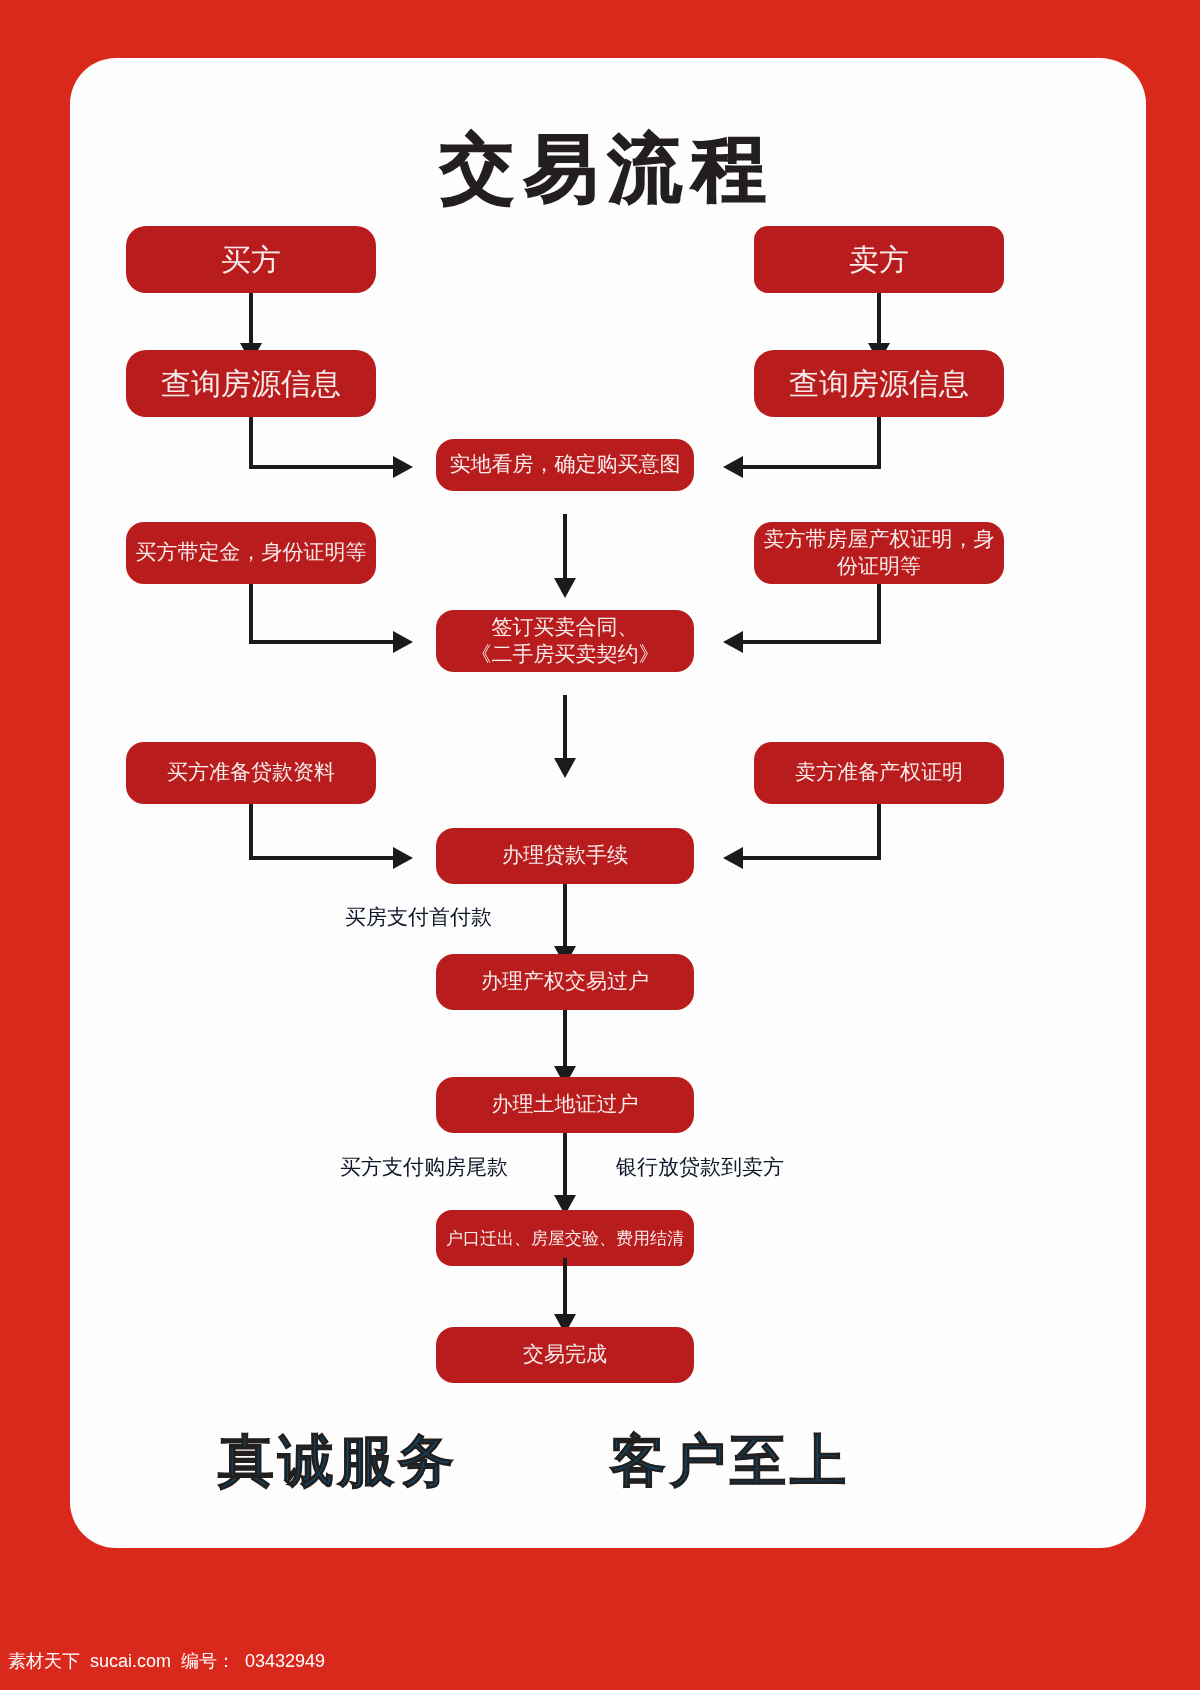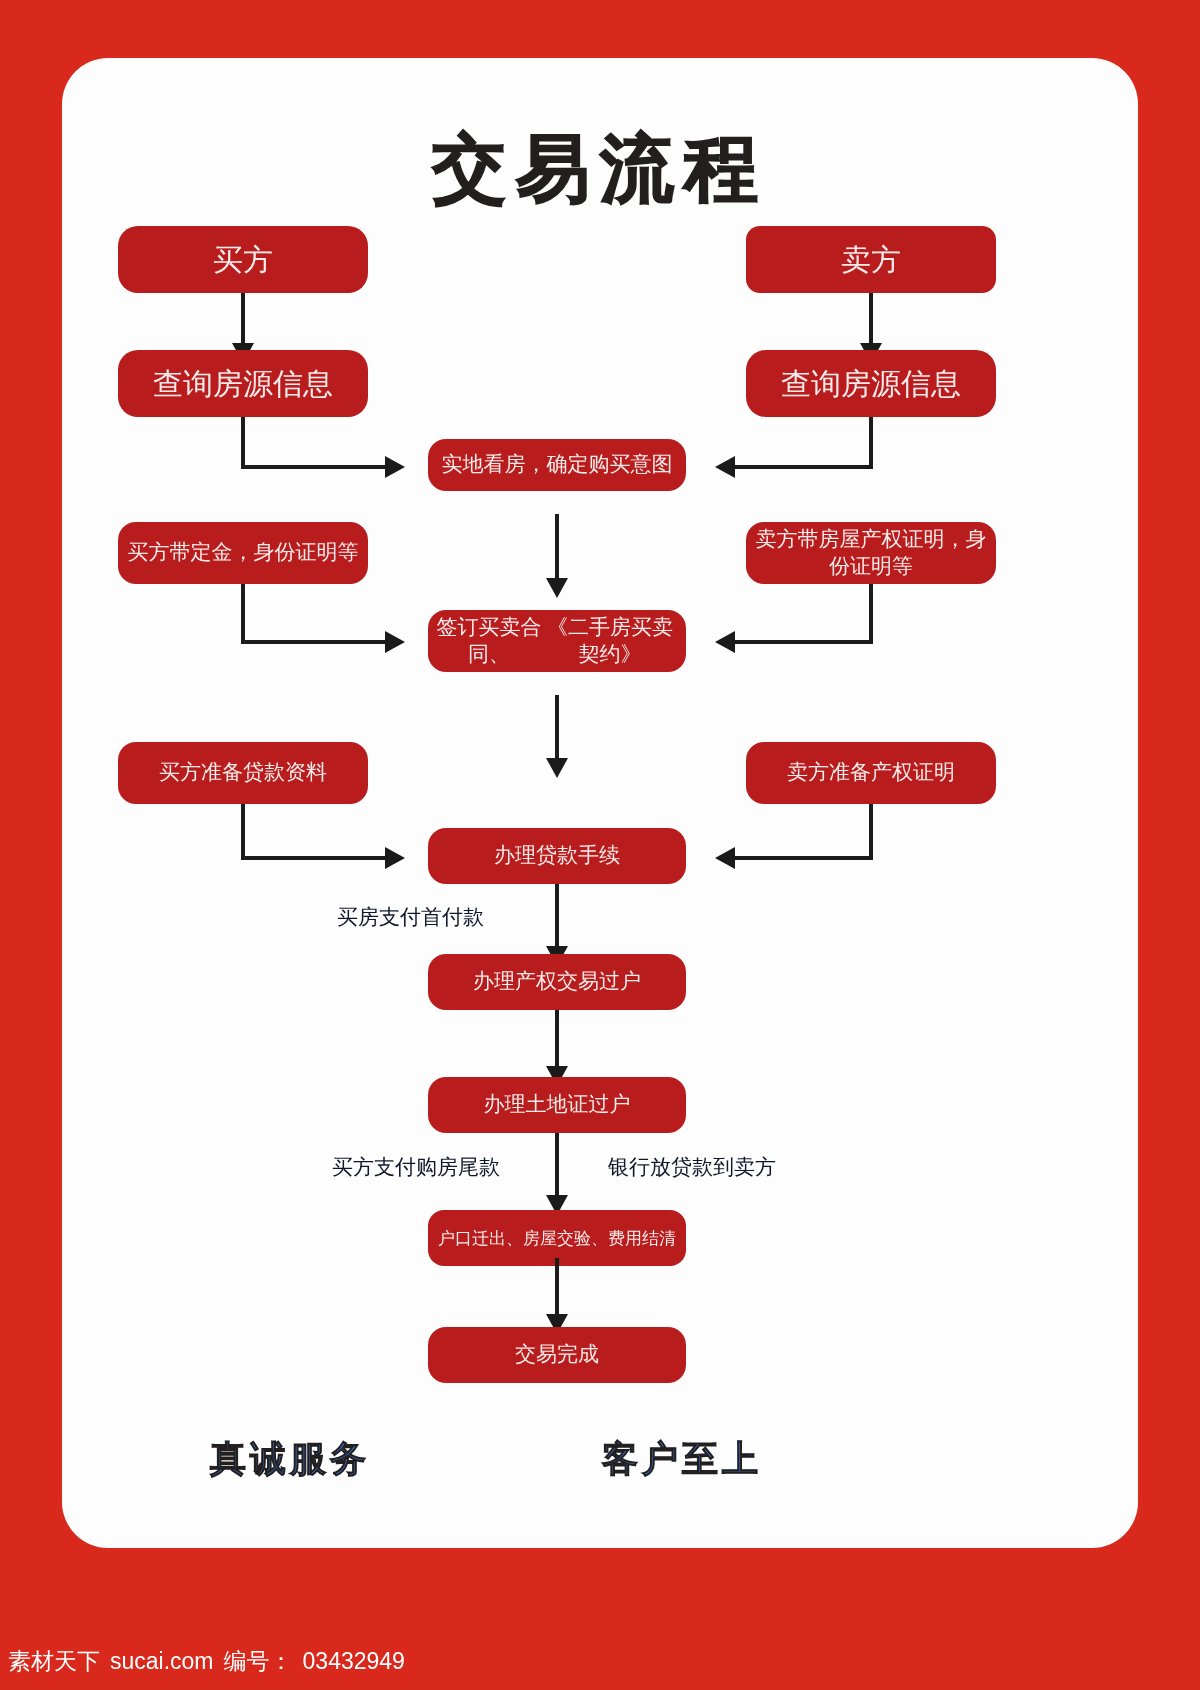--- a/index.html
+++ b/index.html
@@ -10,21 +10,21 @@
   }
   #poster {
     position: relative;
     width: 1200px; height: 1690px;
     background: #d9291c;
     overflow: hidden;
   }
   
   #card {
     position: absolute;
-    left: 62px; top: 58px;
+    left: 70px; top: 58px;
     width: 1076px; height: 1490px;
     background: #fdfdfd;
     border-radius: 46px;
   }
   #title {
     position: absolute;
     left: 0; top: 62px;
     width: 1076px;
     text-align: center;
     font-family: "DejaVu Serif", "Liberation Serif", serif;
@@ -85,39 +85,38 @@
     font-family: "DejaVu Serif", "Liberation Serif", serif;
     font-size: 21px;
     color: #0f172a;
     white-space: nowrap;
   }
   
   .slogan {
     position: absolute;
     font-family: "DejaVu Serif", "Liberation Serif", serif;
     font-weight: bold;
-    font-size: 36px;
+    font-size: 56px;
     letter-spacing: 4px;
-    color: #3b82f6;
+    color: #0c4a6e;
     -webkit-text-stroke: 1px #231f1e;
     white-space: nowrap;
-    margin-top: 11px;
   }
   
   #wmbar {
     position: absolute;
     left: 0; bottom: 0;
     width: 1200px; height: 58px;
     background: #d9291c;
     display: flex;
     align-items: center;
     gap: 10px;
     padding-left: 8px;
     color: #ffffff;
-    font-size: 23px;
+    font-size: 18px;
     font-family: "Liberation Sans", "DejaVu Sans", sans-serif;
   }
   #wmbar .wm-brand { font-weight: normal; }
   #wmbar .wm-site  { letter-spacing: 0px; }
   #wmbar .wm-id    { }
 </style>
 </head>
 <body>
 
 <div id="poster">
@@ -154,21 +153,21 @@
     <div class="box md" style="left:684px; top:464px; width:250px; height:62px;">卖方带房屋产权证明，身份证明等</div>
 
     <div class="vline" style="left:179px; top:526px; height:60px;"></div>
     <div class="hline" style="left:179px; top:582px; width:148px;"></div>
     <div class="arrow-right" style="left:323px; top:573px;"></div>
 
     <div class="vline" style="left:807px; top:526px; height:60px;"></div>
     <div class="hline" style="left:663px; top:582px; width:148px;"></div>
     <div class="arrow-left" style="left:653px; top:573px;"></div>
 
-    <div class="box md" style="left:366px; top:552px; width:258px; height:62px; flex-direction:row;">
+    <div class="box md" style="left:366px; top:552px; width:258px; height:62px; flex-direction:column;">
       <span>签订买卖合同、</span>
       <span>《二手房买卖契约》</span>
     </div>
 
     <div class="vline" style="left:493px; top:637px; height:70px;"></div>
     <div class="arrow-down" style="left:484px; top:700px;"></div>
 
     <div class="box md" style="left:684px; top:684px; width:250px; height:62px;">卖方准备产权证明</div>
     <div class="box md" style="left:56px; top:684px; width:250px; height:62px;">买方准备贷款资料</div>
 

